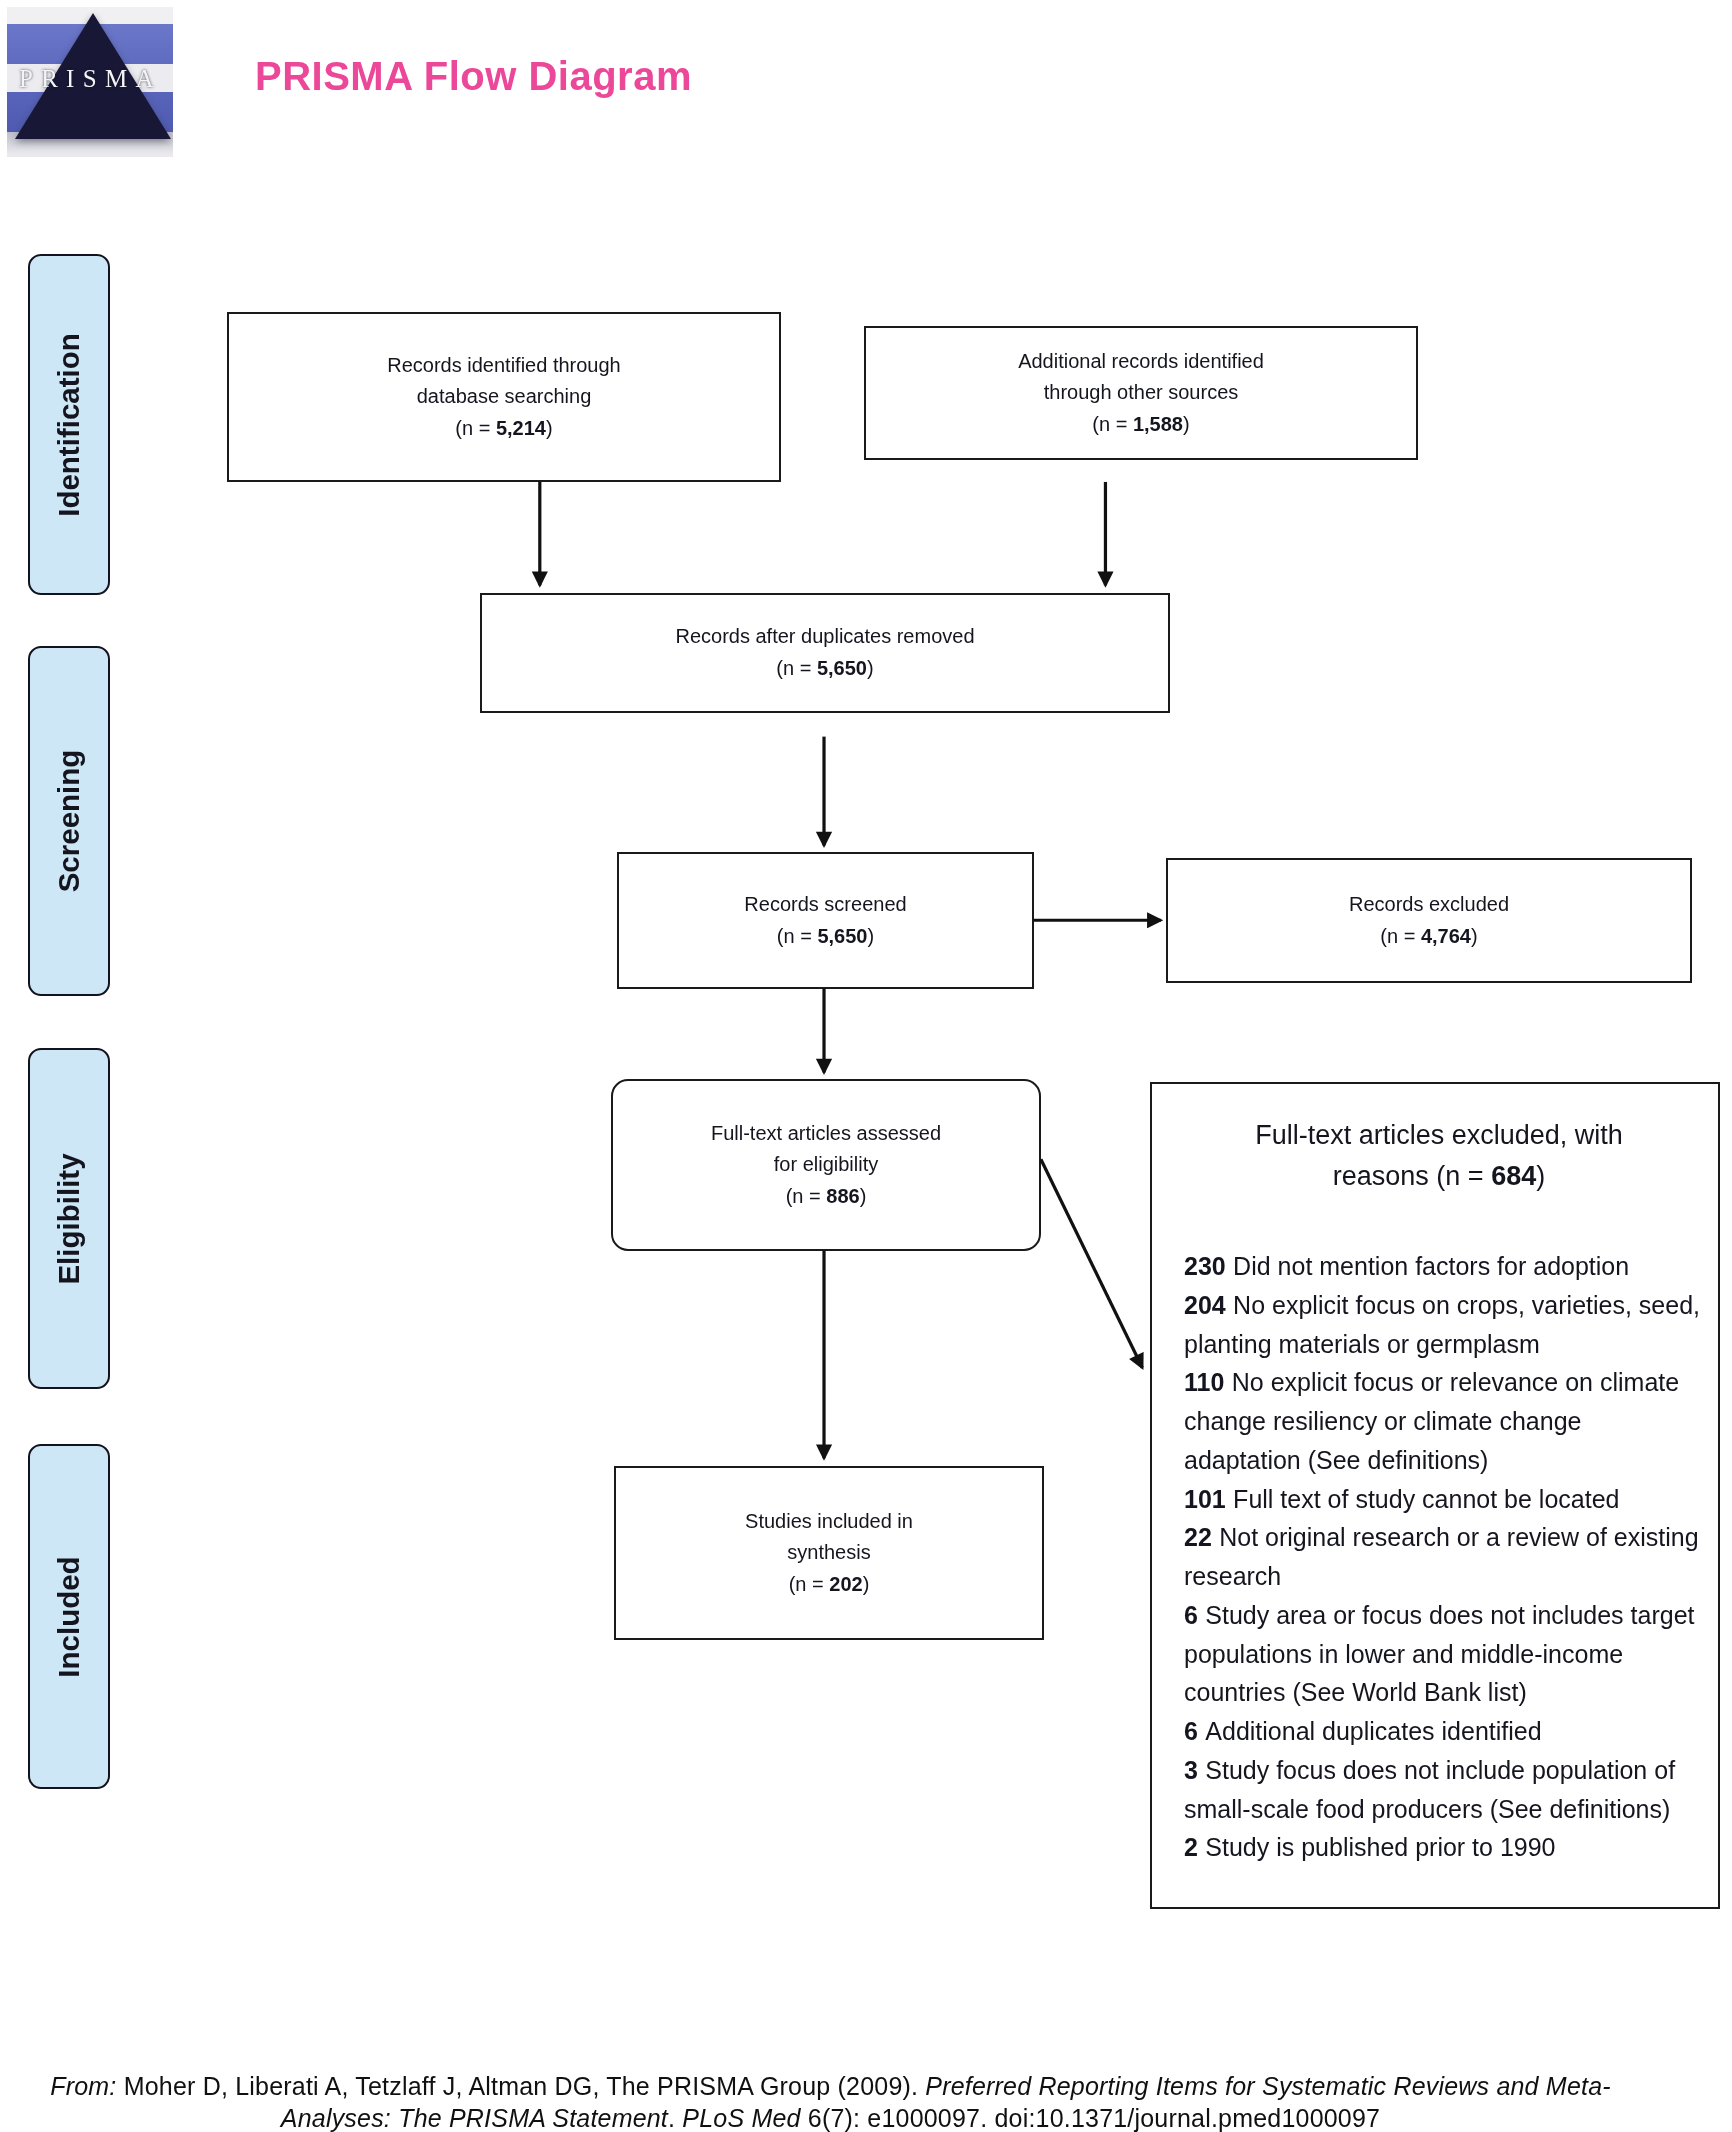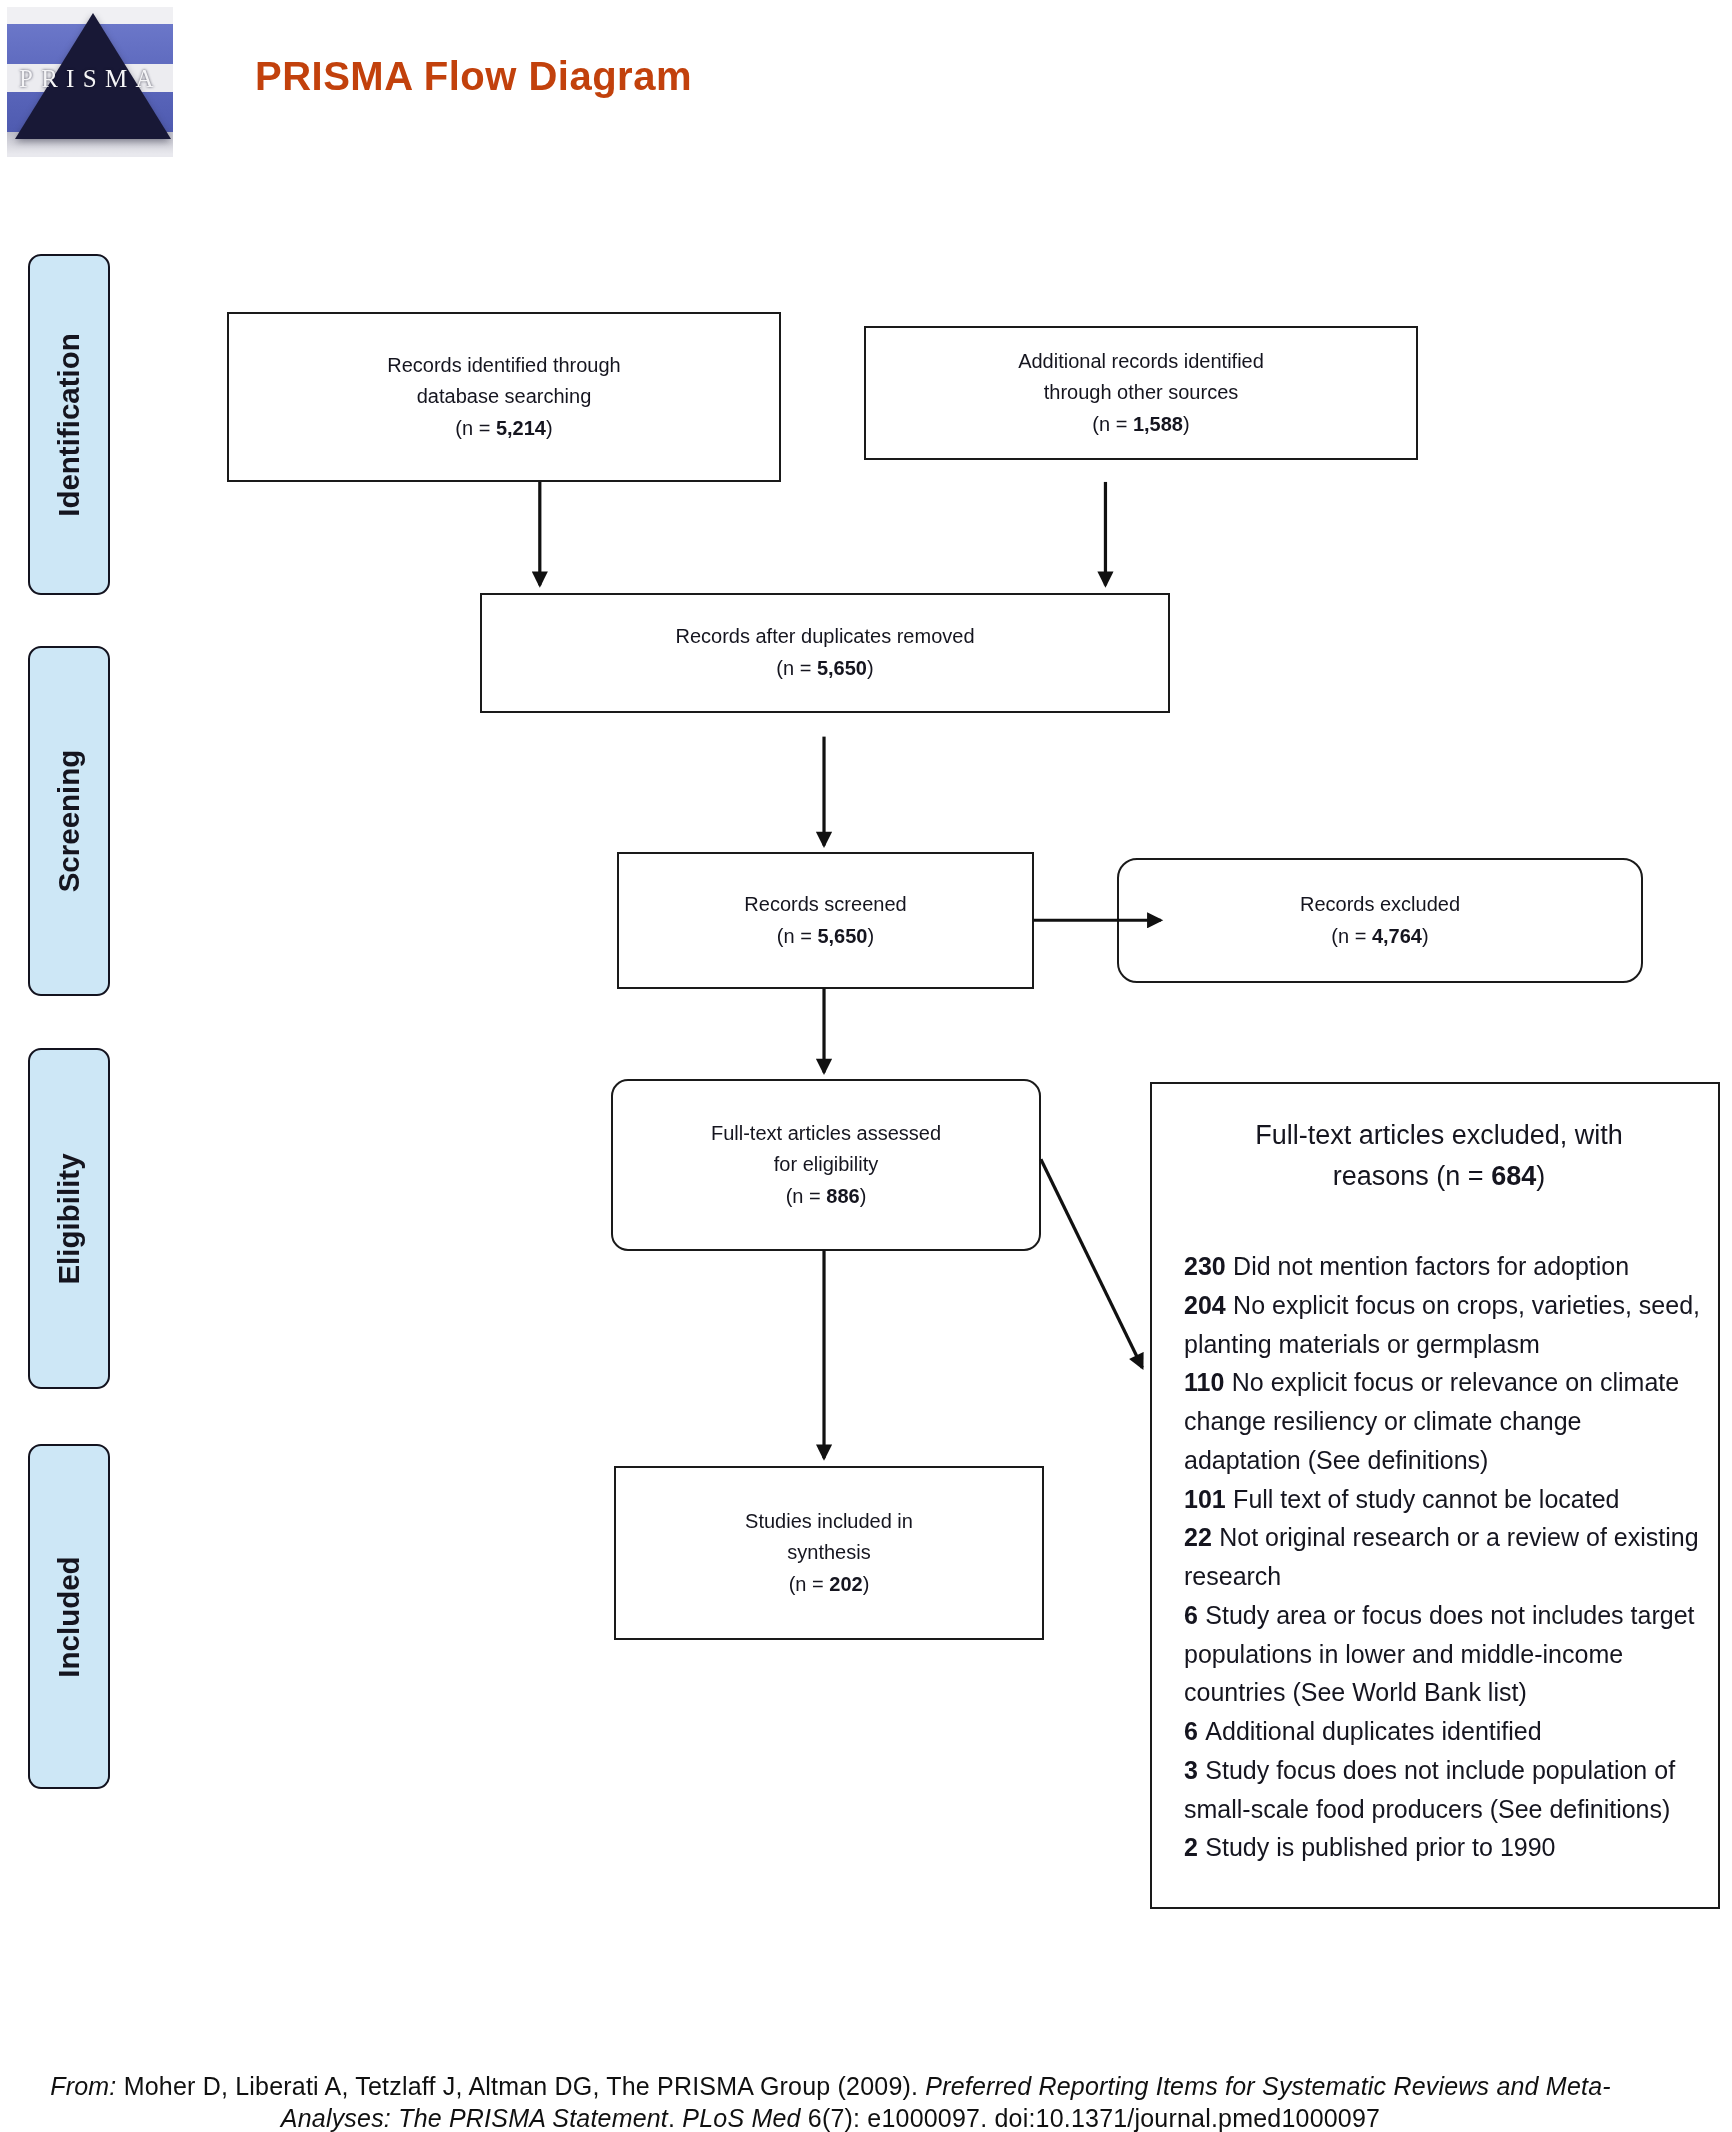--- a/index.html
+++ b/index.html
@@ -13,41 +13,41 @@
   .logo-blue{position:absolute;left:0;top:16.6px;width:100%;height:108px;
     background:linear-gradient(180deg,#6b77c9 0%,#5a66bb 55%,#4f5bb0 100%);}
   .logo-stripe{position:absolute;left:0;top:57px;width:100%;height:28px;background:#ececf0;}
   .logo-pyramid{position:absolute;left:7.4px;top:5.5px;width:0;height:0;
     border-left:78px solid transparent;border-right:78px solid transparent;
     border-bottom:126px solid #181836;filter:drop-shadow(0 3.7px 3.7px rgba(40,40,60,.45));}
   .logo-word{position:absolute;left:0;top:58px;width:100%;text-align:center;
     font-family:"Liberation Serif",serif;font-size:25px;letter-spacing:8.3px;
     color:#f4f4f6;text-shadow:0 0 2.8px rgba(20,20,40,.8);}
   .page-title{position:absolute;left:255px;top:54px;font-size:40px;font-weight:bold;
-    letter-spacing:0.5px;color:#c2410c;}
+    letter-spacing:0.5px;color:#ec4899;}
 
   
   .phase{position:absolute;left:28px;width:78px;border:2.8px solid #13131f;border-radius:13px;
     background:#cde7f6;display:flex;align-items:center;justify-content:center;}
   .phase span{transform:rotate(-90deg);white-space:nowrap;font-size:29.5px;font-weight:bold;color:#15151f;}
   .phase.identification{top:254px;height:337px;}
   .phase.screening{top:646px;height:346px;}
   .phase.eligibility{top:1048px;height:337px;}
   .phase.included{top:1444px;height:341px;}
 
   
   .fbox{position:absolute;background:#ffffff;border:2.8px solid #1a1a1a;box-sizing:border-box;
     display:flex;flex-direction:column;justify-content:center;text-align:center;
     font-size:20px;line-height:1.58;color:#15151f;}
   .fbox b{font-weight:bold;}
   .box-identified{left:227px;top:312px;width:554px;height:170px;}
   .box-additional{left:864px;top:326px;width:554px;height:134px;}
   .box-duplicates{left:480px;top:593px;width:690px;height:120px;}
   .box-screened{left:617px;top:852px;width:417px;height:137px;}
-  .box-excluded{left:1117px;top:858px;width:526px;height:125px;border-radius:20px;}
+  .box-excluded{left:1166px;top:858px;width:526px;height:125px;}
   .box-fulltext{left:611px;top:1079px;width:430px;height:172px;border-radius:17px;}
   .box-included{left:614px;top:1466px;width:430px;height:174px;}
 
   
   .box-reasons{position:absolute;left:1150px;top:1082px;width:570px;height:827px;
     background:#ffffff;border:2.8px solid #1a1a1a;box-sizing:border-box;padding:31px 24px 0 32px;}
   .reasons-header{text-align:center;font-size:27px;line-height:1.52;color:#15151f;}
   .reasons-list{margin-top:50px;text-align:left;font-size:25px;line-height:1.55;color:#15151f;width:517px;}
   .reason{margin:0;}
   .rn{font-weight:bold;margin-right:7.4px;}

